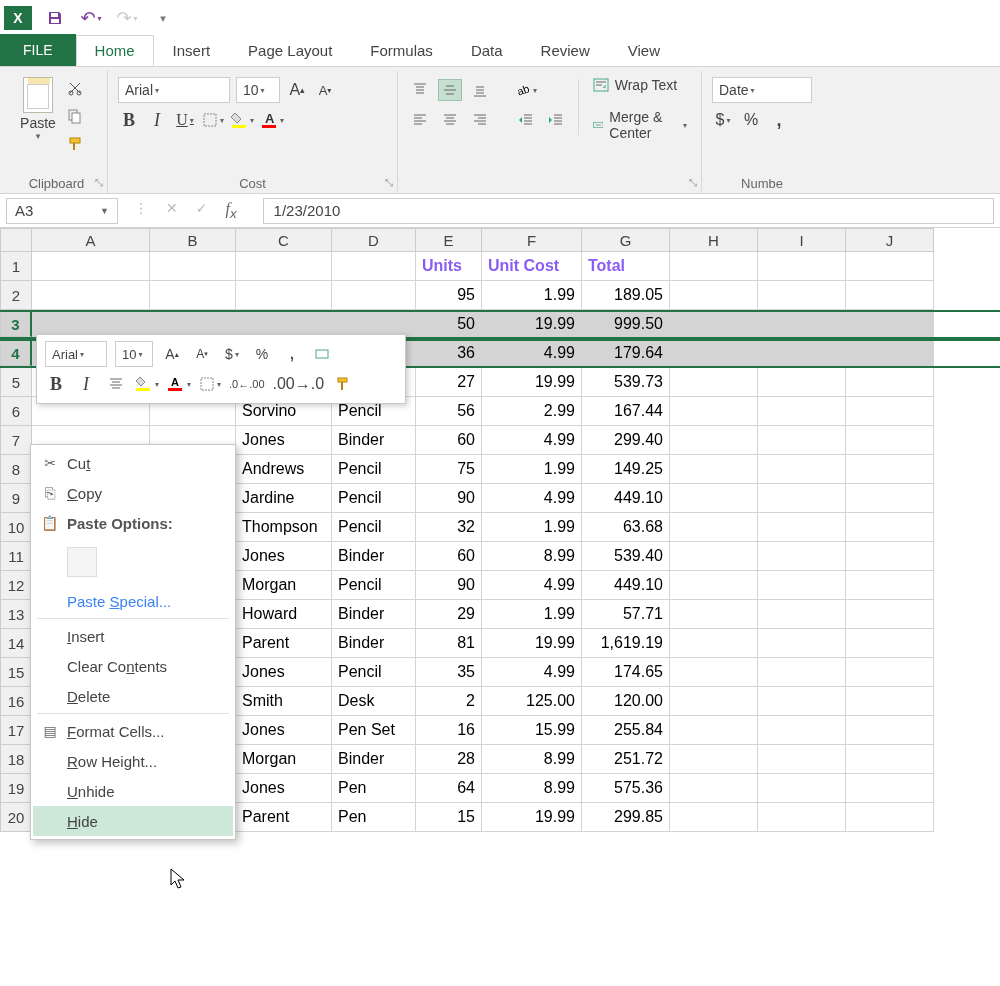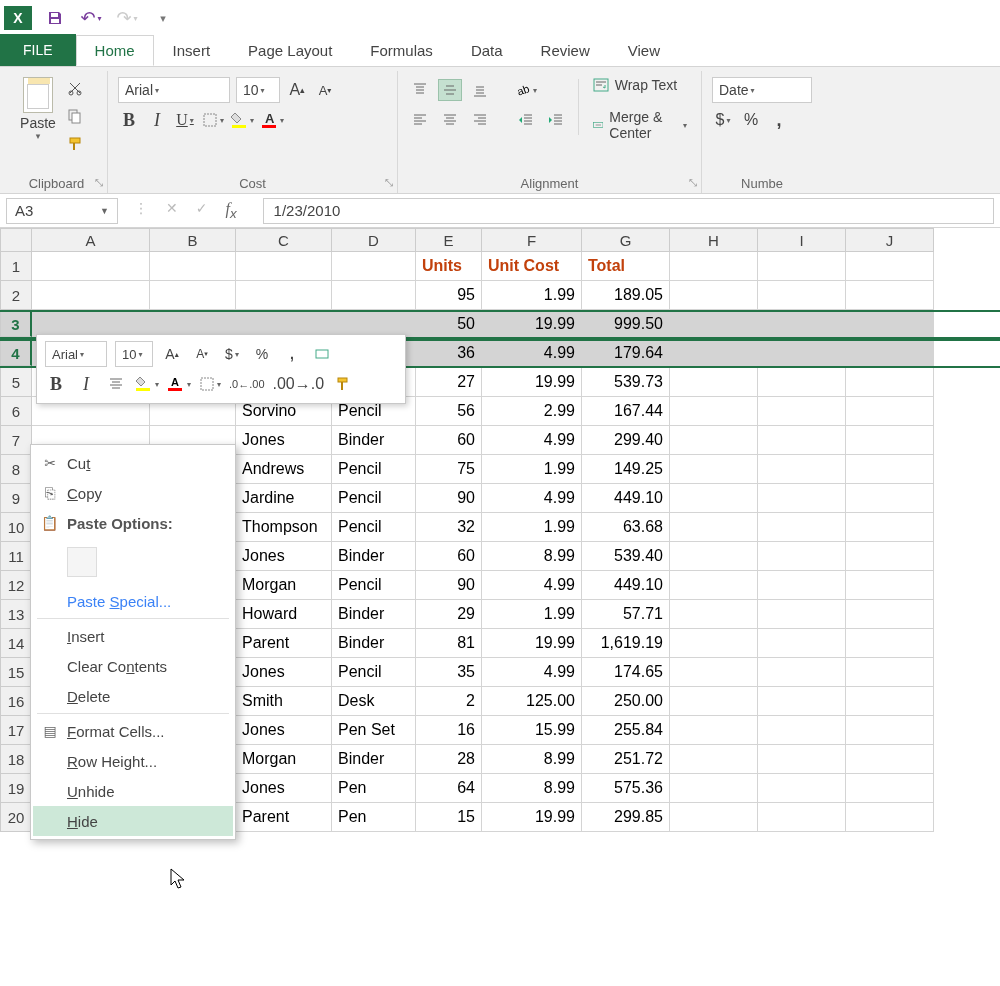--- a/index.html
+++ b/index.html
@@ -74,21 +74,21 @@
 .col-h.j { width: 88px; }
 
 .row { display: flex; height: 29px; } 
 .row-h { width: 32px; border: 1px solid #ccc; border-top: none; background: #f0f0f0; display: flex; align-items: center; justify-content: center; font-size: 15px; color: #444; cursor: pointer; }
 .row-h.sel { background: #d4d4d4; color: #217346; font-weight: 600; border-right: 2px solid #217346; }
 .cell { border-right: 1px solid #d4d4d4; border-bottom: 1px solid #d4d4d4; display: flex; align-items: center; padding: 0 6px; font-size: 16px; font-family: Arial; color: #000; overflow: hidden; white-space: nowrap; }
 .cell.a { width: 118px; justify-content: flex-end; } .cell.b { width: 86px; } .cell.c { width: 96px; }
 .cell.d { width: 84px; } .cell.e { width: 66px; justify-content: flex-end; } .cell.f { width: 100px; justify-content: flex-end; }
 .cell.g { width: 88px; justify-content: flex-end; } .cell.h { width: 88px; } .cell.i { width: 88px; }
 .cell.j { width: 88px; }
-.row.header-row .cell { color: #c2410c; font-weight: bold; justify-content: flex-start; }
+.row.header-row .cell { color: #8b5cf6; font-weight: bold; justify-content: flex-start; }
 .row.header-row .cell.e, .row.header-row .cell.f, .row.header-row .cell.g { justify-content: flex-start; }
 .row.selrow .cell { background: #d4d4d4; }
 .row.selrow { border-top: 2px solid #217346; border-bottom: 2px solid #217346; position: relative; }
 .row.selrow:last-of-type { border-bottom: 2px solid #217346; }
 
 
 .mini-toolbar { position: absolute; left: 36px; top: 334px; width: 370px; height: 70px; background: #fff; border: 1px solid #c8c8c8; box-shadow: 2px 2px 6px rgba(0,0,0,0.2); z-index: 50; padding: 4px 8px; }
 .mini-toolbar .g-row { height: 30px; gap: 8px; }
 .mini-toolbar .combo { height: 22px; font-size: 13px; }
 
@@ -271,21 +271,20 @@
           </div>
         <div class="merge-center dd">
             <svg class="icon" viewBox="0 0 16 16">
               <rect x="1" y="4" width="14" height="8" fill="none" stroke="#4a8"></rect>
               <path d="M4 8h8" stroke="#666"></path>
             </svg>
             <span>Merge &amp; Center</span>
           </div>
       </div>
     </div>
-    <div class="group-label">Alignment</div>
     <div class="group-launcher">⤡</div>
   </div>
 
   <div class="group number">
     <div class="g-row">
         <div class="combo dd" style="width:110px">Date</div>
       </div>
     <div class="g-row">
       <div class="btn dd" style="font-size:16px">$</div>
       <div class="btn" style="font-size:16px">%</div>
@@ -520,21 +519,21 @@
         <div class="cell j"></div>
       </div>
       <div class="row">
         <div class="row-h">16</div>
         <div class="cell a"></div>
         <div class="cell b"></div>
         <div class="cell c">Smith</div>
         <div class="cell d">Desk</div>
         <div class="cell e">2</div>
         <div class="cell f">125.00</div>
-        <div class="cell g">250.00</div>
+        <div class="cell g">120.00</div>
         <div class="cell h"></div>
         <div class="cell i"></div>
         <div class="cell j"></div>
       </div>
       <div class="row">
         <div class="row-h">17</div>
         <div class="cell a"></div>
         <div class="cell b"></div>
         <div class="cell c">Jones</div>
         <div class="cell d">Pen Set</div>

